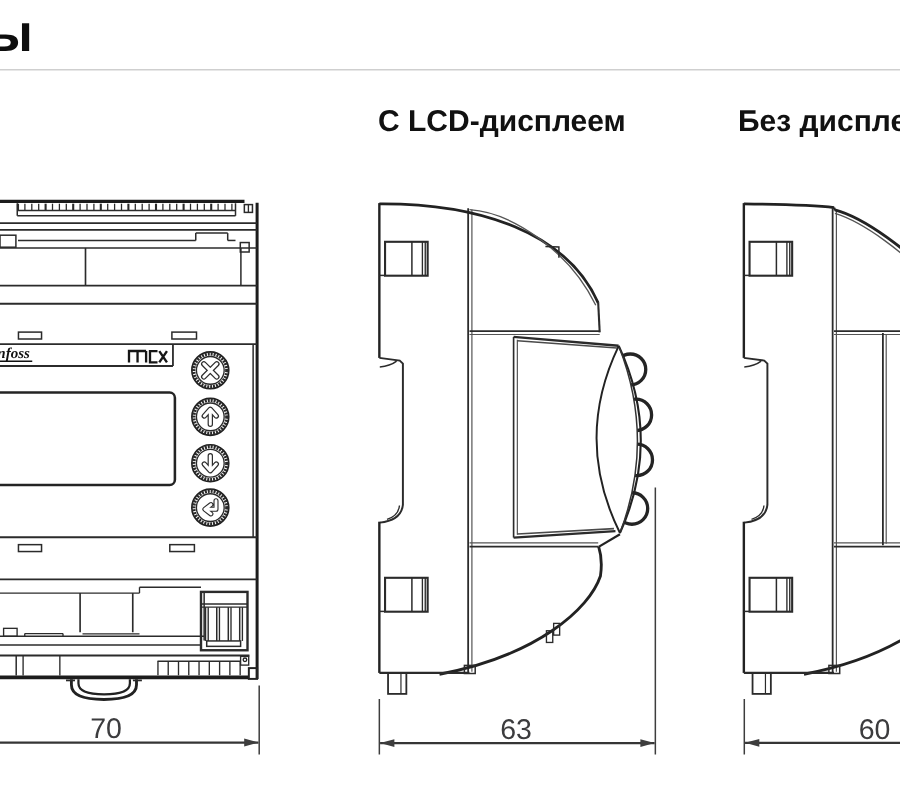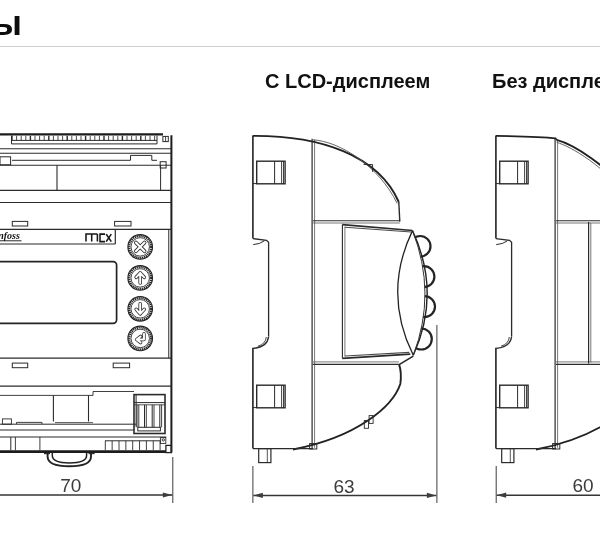--- a/index.html
+++ b/index.html
@@ -3,21 +3,21 @@
 html,body{margin:0;padding:0;width:600px;height:541px;background:#ffffff;overflow:hidden;position:relative}
 body{font-family:"Liberation Sans",sans-serif}
 .h1{position:absolute;left:-134px;top:3.4px;font-size:35px;font-weight:bold;color:#0d0d0d;white-space:nowrap;letter-spacing:0}
 .rule{position:absolute;left:0;top:45.7px;width:600px;height:1.4px;background:#cfcfcf}
 .h2{position:absolute;top:70.0px;font-size:20px;font-weight:bold;color:#111;white-space:nowrap}
 svg{position:absolute;left:0;top:0}
 </style></head>
 <body>
 <div class="h1">Размеры</div>
 <div class="rule"></div>
-<div class="h2" style="left:265px">С LCD-дисплеем</div>
+<div class="h2" style="left:252px">С LCD-дисплеем</div>
 <div class="h2" style="left:492px">Без дисплея</div>
 <svg width="600" height="541" viewBox="0 0 600 541">
 <line x1="0" y1="134.3" x2="163" y2="134.3" stroke="#1c1c1c" stroke-width="2.2" stroke-linecap="butt"></line>
 <line x1="171.4" y1="135.2" x2="171.4" y2="452.6" stroke="#1c1c1c" stroke-width="2.0" stroke-linecap="butt"></line>
 <line x1="168.75" y1="229.3" x2="168.75" y2="358.1" stroke="#2b2b2b" stroke-width="1.0" stroke-linecap="butt"></line>
 <rect x="162.9" y="136.4" width="5.4" height="5.2" stroke="#2b2b2b" stroke-width="1.0" fill="none"></rect>
 <line x1="165.6" y1="136.4" x2="165.6" y2="141.6" stroke="#2b2b2b" stroke-width="0.9" stroke-linecap="butt"></line>
 <line x1="12.0" y1="135.8" x2="12.0" y2="140.4" stroke="#2b2b2b" stroke-width="1.4" stroke-linecap="butt"></line>
 <line x1="16.6" y1="135.8" x2="16.6" y2="140.4" stroke="#2b2b2b" stroke-width="0.85" stroke-linecap="butt"></line>
 <line x1="21.2" y1="135.8" x2="21.2" y2="140.4" stroke="#2b2b2b" stroke-width="0.85" stroke-linecap="butt"></line>

